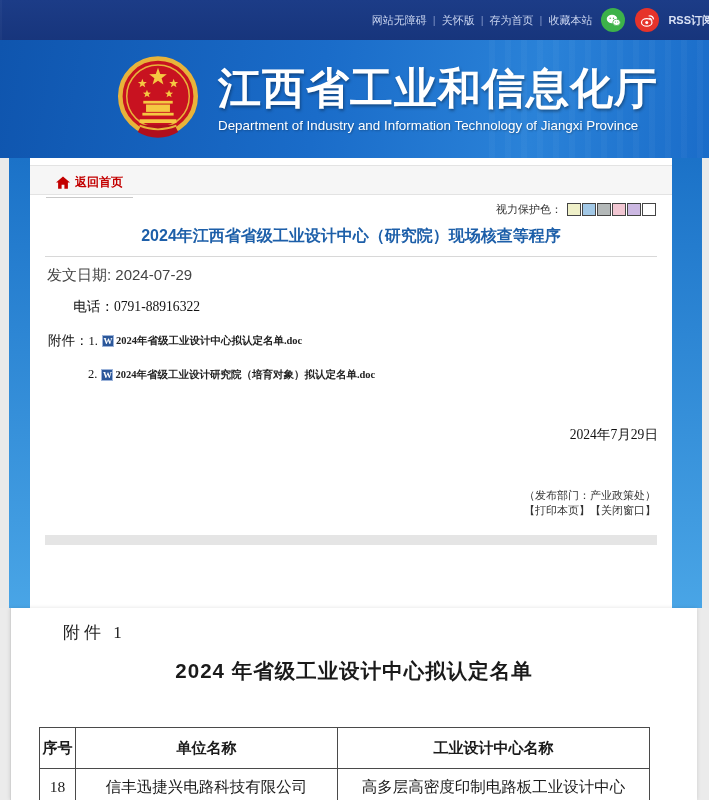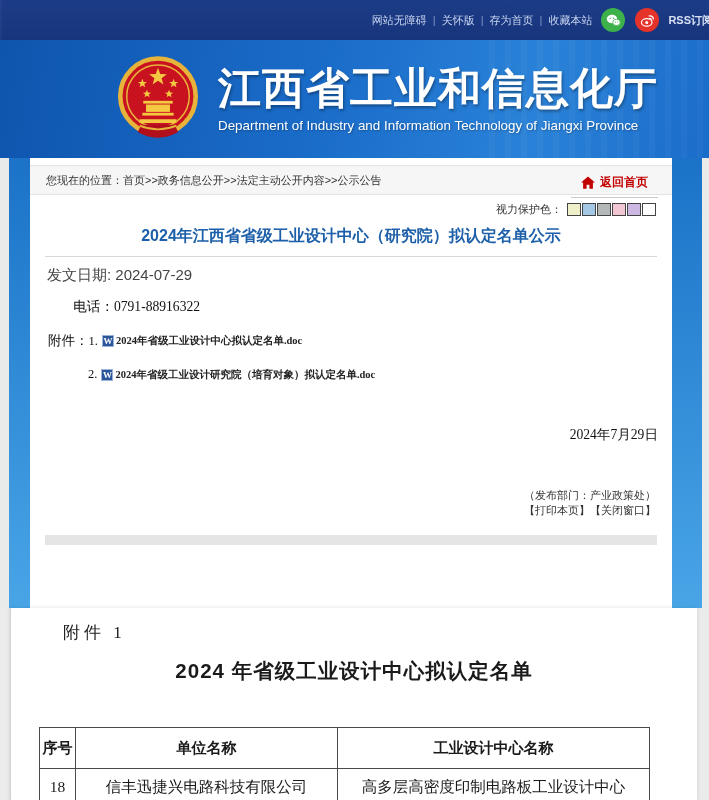--- a/index.html
+++ b/index.html
@@ -140,42 +140,41 @@
   </div>
 </div>
 
 <div class="mid">
   <div class="strip left"></div>
   <div class="strip right"></div>
 
   <div class="content">
 
     <div class="crumbbar">
-      <span class="crumb">您现在的位置：首页&gt;&gt;政务信息公开&gt;&gt;法定主动公开内容&gt;&gt;公示公告</span>
       <span class="backhome">
         <svg width="14" height="13" viewBox="0 0 16 14">
             <path d="M8 0 L16 7 h-2.4 v7 h-4 v-4.4 h-3.2 V14 h-4 V7 H0z" fill="#c30000"></path>
           </svg>
         <span>返回首页</span>
       </span>
     </div>
 
     <div class="eyerow">
       <span>视力保护色：</span>
       <span class="swatches" id="swatches">
           <span class="sw" style="background: rgb(239, 240, 201);"></span>
           <span class="sw" style="background: rgb(162, 200, 230);"></span>
           <span class="sw" style="background: rgb(179, 184, 184);"></span>
           <span class="sw" style="background: rgb(242, 199, 211);"></span>
           <span class="sw" style="background: rgb(204, 184, 226);"></span>
           <span class="sw" style="background: rgb(255, 255, 255);"></span>
         </span>
     </div>
 
-    <div class="art-title">2024年江西省省级工业设计中心（研究院）拟认定名单公示</div>
+    <div class="art-title">2024年江西省省级工业设计中心（研究院）现场核查等程序</div>
     <hr class="rule">
     <div class="pubdate">发文日期: 2024-07-29</div>
 
     <p class="phone serif">电话：0791-88916322</p>
 
     <div class="attach serif">
       <div class="attach-row">
         <span class="attach-label">附件：</span>
         <span class="attach-num">1.</span>
         <span class="docicon">W</span>

